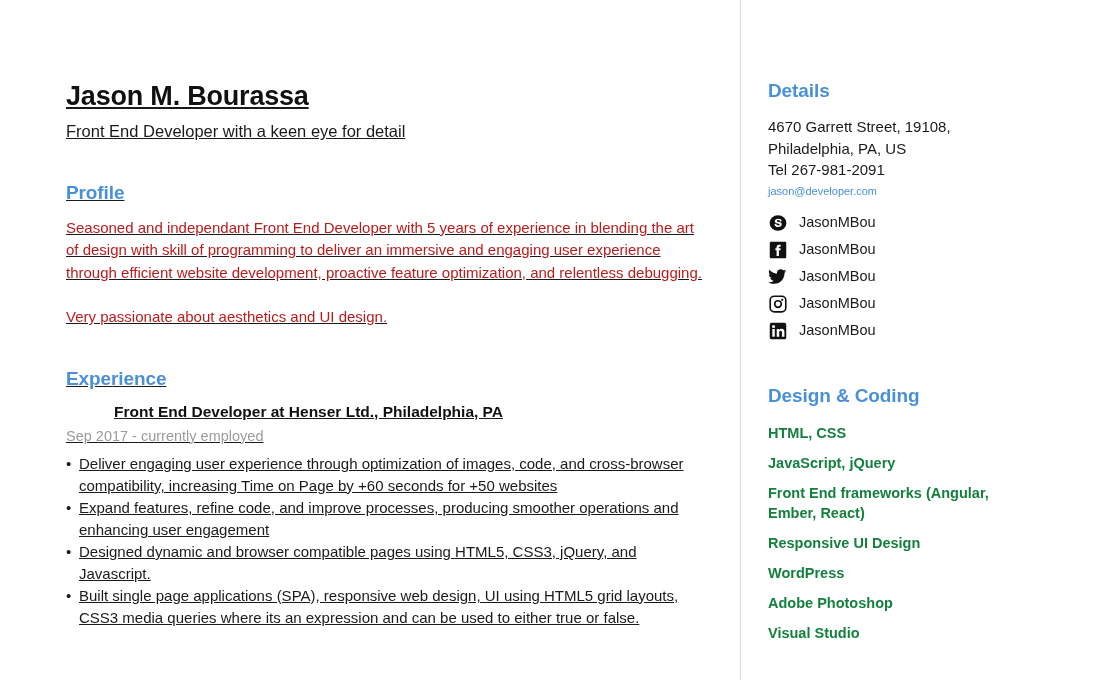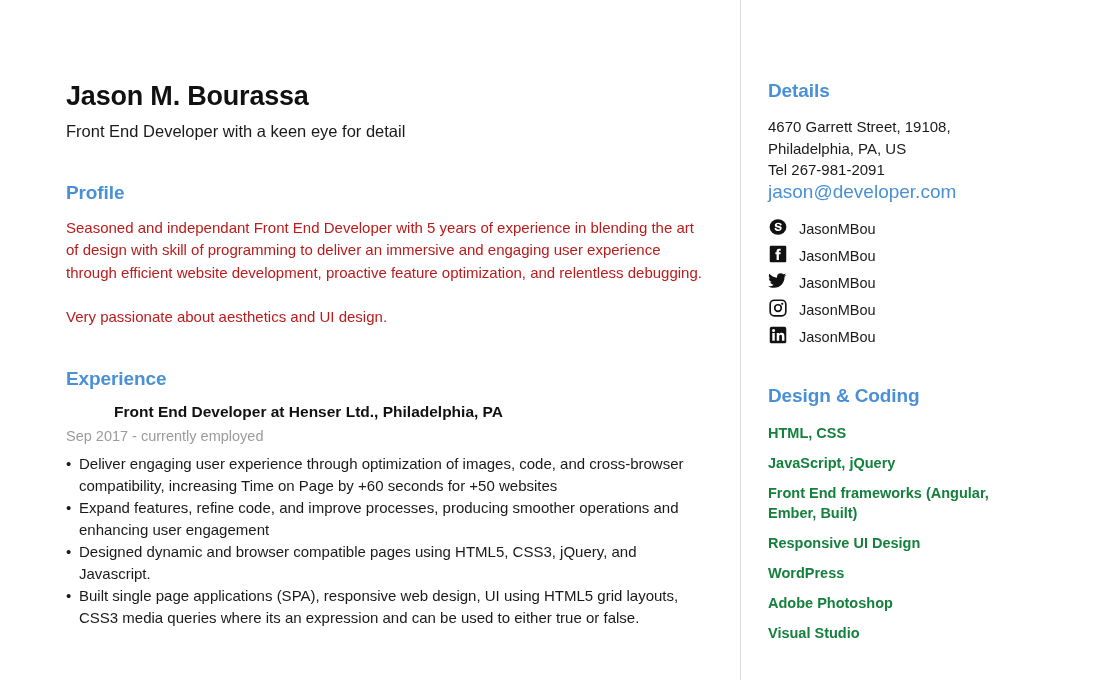--- a/index.html
+++ b/index.html
@@ -31,20 +31,21 @@
     top: 0;
     width: 1px;
     height: 680px;
     background: #dcdcdc;
   }
 
   
   .main-col {
     width: 740px;
     padding: 80px 30px 8px 66px;
+    text-decoration: underline;
   }
 
   .name {
     font-size: 27px;
     font-weight: bold;
     letter-spacing: -0.2px;
     color: #111111;
     line-height: 1.2;
   }
 
@@ -129,33 +130,33 @@
     margin-top: 14px;
   }
 
   .detail-line {
     font-size: 15px;
     line-height: 21.5px;
     color: #1a1a1a;
   }
 
   .detail-link {
-    font-size: 19px;
+    font-size: 11px;
     line-height: 21.5px;
     color: #4a90d6;
     text-decoration: none;
     display: block;
   }
 
   
   .social-list { margin-top: 7px; }
 
   .social-row {
     display: flex;
-    align-items: flex-end;
+    align-items: center;
     height: 27px;
   }
 
   .social-icon {
     width: 19px;
     height: 19px;
     flex: 0 0 19px;
     display: flex;
     align-items: center;
     justify-content: center;
@@ -291,21 +292,21 @@
         <span class="social-label">JasonMBou</span>
       </div>
 
     </div>
 
     <h2 class="side-head skills-head">Design &amp; Coding</h2>
 
     <div class="skills-list">
       <div class="skill-item">HTML, CSS</div>
       <div class="skill-item">JavaScript, jQuery</div>
-      <div class="skill-item">Front End frameworks (Angular, Ember, Built)</div>
+      <div class="skill-item">Front End frameworks (Angular, Ember, React)</div>
       <div class="skill-item">Responsive UI Design</div>
       <div class="skill-item">WordPress</div>
       <div class="skill-item">Adobe Photoshop</div>
       <div class="skill-item">Visual Studio</div>
     </div>
 
   </div>
 
 </div>
 

